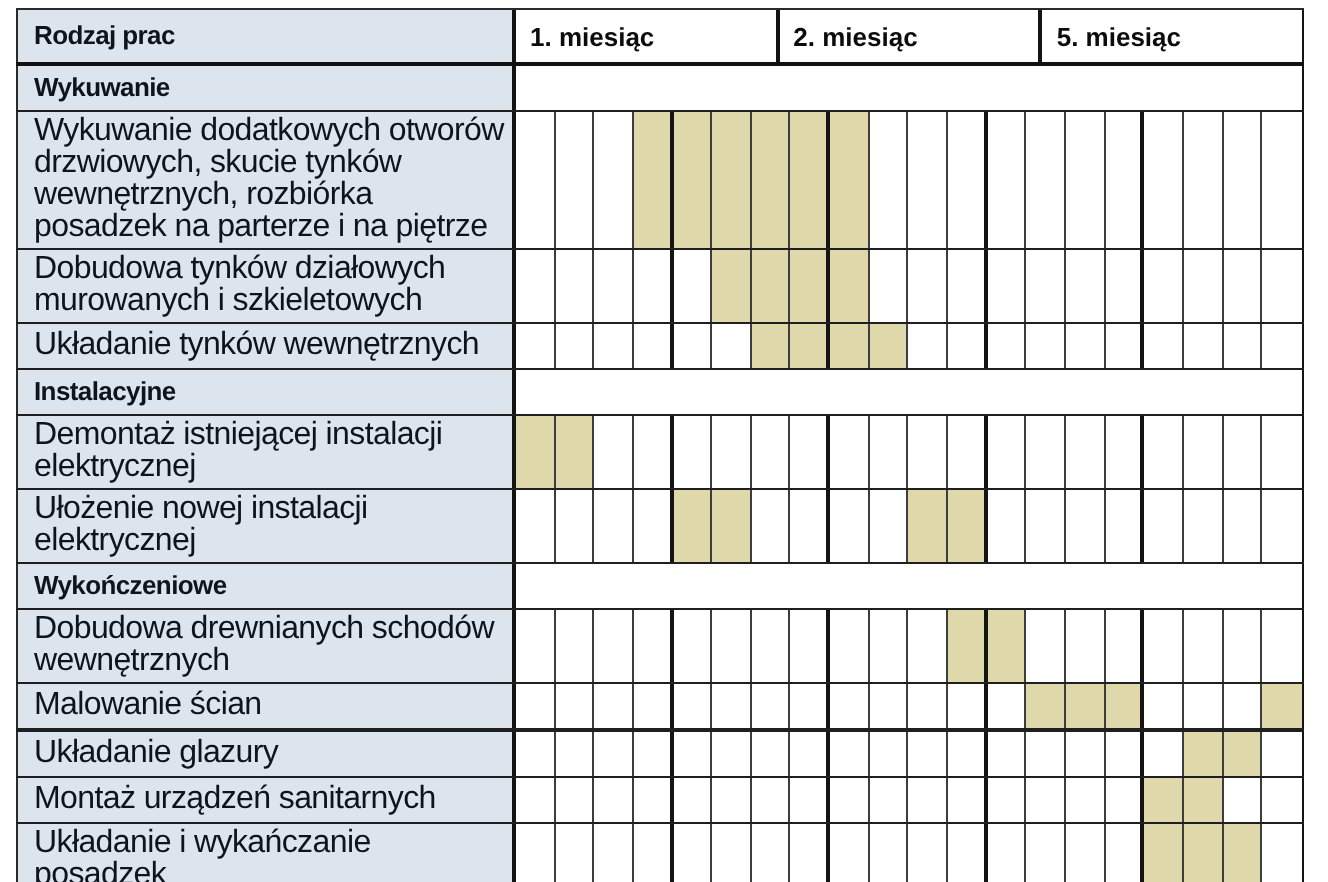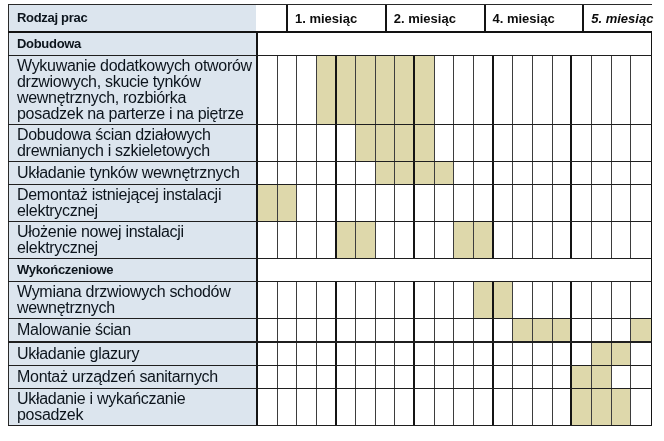--- a/index.html
+++ b/index.html
@@ -7,21 +7,21 @@
     width:664px;height:441px;position:relative;overflow:hidden;
     background:#ffffff;
     font-family:"Liberation Sans", sans-serif;
     -webkit-font-smoothing:antialiased;
   }
   .gantt{
     position:absolute;left:8px;top:4px;width:644px;
     border-top:1px solid #2a2a2a;
   }
   .row{display:flex;border-bottom:1px solid #1f1f1f;}
-  .row.header{border-bottom:2px solid #121212;height:26px;gap:30px;}
+  .row.header{border-bottom:2px solid #121212;height:26px;}
   .label-cell{
     width:248px;flex:none;box-sizing:border-box;
     background:#dce5ee;color:#0c141c;
     border-left:1px solid #2a2a2a;
     padding:2px 4px 2px 8px;
     font-size:16px;letter-spacing:-0.3px;line-height:16px;
     display:flex;align-items:center;
     min-height:22px;
   }
   .label-cell.bold, .header .label-cell{font-weight:bold;font-size:13px;}
@@ -30,49 +30,48 @@
     border-left:2px solid #141414;border-right:1px solid #141414;
     background:#ffffff;
     text-align:right;
   }
   .mcell{
     flex:1;display:flex;align-items:center;
     padding-left:7px;font-weight:bold;font-size:13px;color:#0c0c0c;
     border-right:2px solid #141414;box-sizing:border-box;
     background:#ffffff;
   }
-  .mcell:last-child{border-right:none;font-style:italic;}
+  .mcell:last-child{border-right:none;}
   .wk{
     flex:none;width:5%;box-sizing:border-box;
     border-right:1px solid #3d3d3d;
   }
   .wk.mend{border-right:2px solid #141414;}
   .wk:last-child{border-right:none;}
   .wk.fill{background:#ded8ab;}
   .wk.fill-light{background:#eae7cf;}
 </style>
 </head>
 <body>
 
 <div class="gantt">
   <div class="row header">
     <div class="label-cell">
       <span>Rodzaj prac</span>
     </div>
     <div class="chart" id="months">
         <div class="mcell">1. miesiąc</div>
         <div class="mcell">2. miesiąc</div>
-        <div class="mcell">4. miesiąc</div>
         <div class="mcell">5. miesiąc</div>
       </div>
   </div>
   <div id="rows">
       <div class="row section">
         <div class="label-cell bold">
-          <span>Dobudowa</span>
+          <span>Wykuwanie</span>
         </div>
         <div class="chart"></div>
       </div>
       <div class="row task">
         <div class="label-cell">
           <span>Wykuwanie dodatkowych otworów drzwiowych, skucie tynków wewnętrznych, rozbiórka posadzek na parterze i na piętrze</span>
         </div>
         <div class="chart">
           <div class="wk"></div>
           <div class="wk"></div>
@@ -91,21 +90,21 @@
           <div class="wk"></div>
           <div class="wk mend"></div>
           <div class="wk"></div>
           <div class="wk"></div>
           <div class="wk"></div>
           <div class="wk"></div>
         </div>
       </div>
       <div class="row task">
         <div class="label-cell">
-          <span>Dobudowa ścian działowych drewnianych i szkieletowych</span>
+          <span>Dobudowa tynków działowych murowanych i szkieletowych</span>
         </div>
         <div class="chart">
           <div class="wk"></div>
           <div class="wk"></div>
           <div class="wk"></div>
           <div class="wk mend"></div>
           <div class="wk"></div>
           <div class="wk fill"></div>
           <div class="wk fill"></div>
           <div class="wk mend fill"></div>
@@ -142,20 +141,26 @@
           <div class="wk mend"></div>
           <div class="wk"></div>
           <div class="wk"></div>
           <div class="wk"></div>
           <div class="wk mend"></div>
           <div class="wk"></div>
           <div class="wk"></div>
           <div class="wk"></div>
           <div class="wk"></div>
         </div>
+      </div>
+      <div class="row section">
+        <div class="label-cell bold">
+          <span>Instalacyjne</span>
+        </div>
+        <div class="chart"></div>
       </div>
       <div class="row task">
         <div class="label-cell">
           <span>Demontaż istniejącej instalacji elektrycznej</span>
         </div>
         <div class="chart">
           <div class="wk fill"></div>
           <div class="wk fill"></div>
           <div class="wk"></div>
           <div class="wk mend"></div>
@@ -205,21 +210,21 @@
         </div>
       </div>
       <div class="row section">
         <div class="label-cell bold">
           <span>Wykończeniowe</span>
         </div>
         <div class="chart"></div>
       </div>
       <div class="row task">
         <div class="label-cell">
-          <span>Wymiana drzwiowych schodów wewnętrznych</span>
+          <span>Dobudowa drewnianych schodów wewnętrznych</span>
         </div>
         <div class="chart">
           <div class="wk"></div>
           <div class="wk"></div>
           <div class="wk"></div>
           <div class="wk mend"></div>
           <div class="wk"></div>
           <div class="wk"></div>
           <div class="wk"></div>
           <div class="wk mend"></div>

